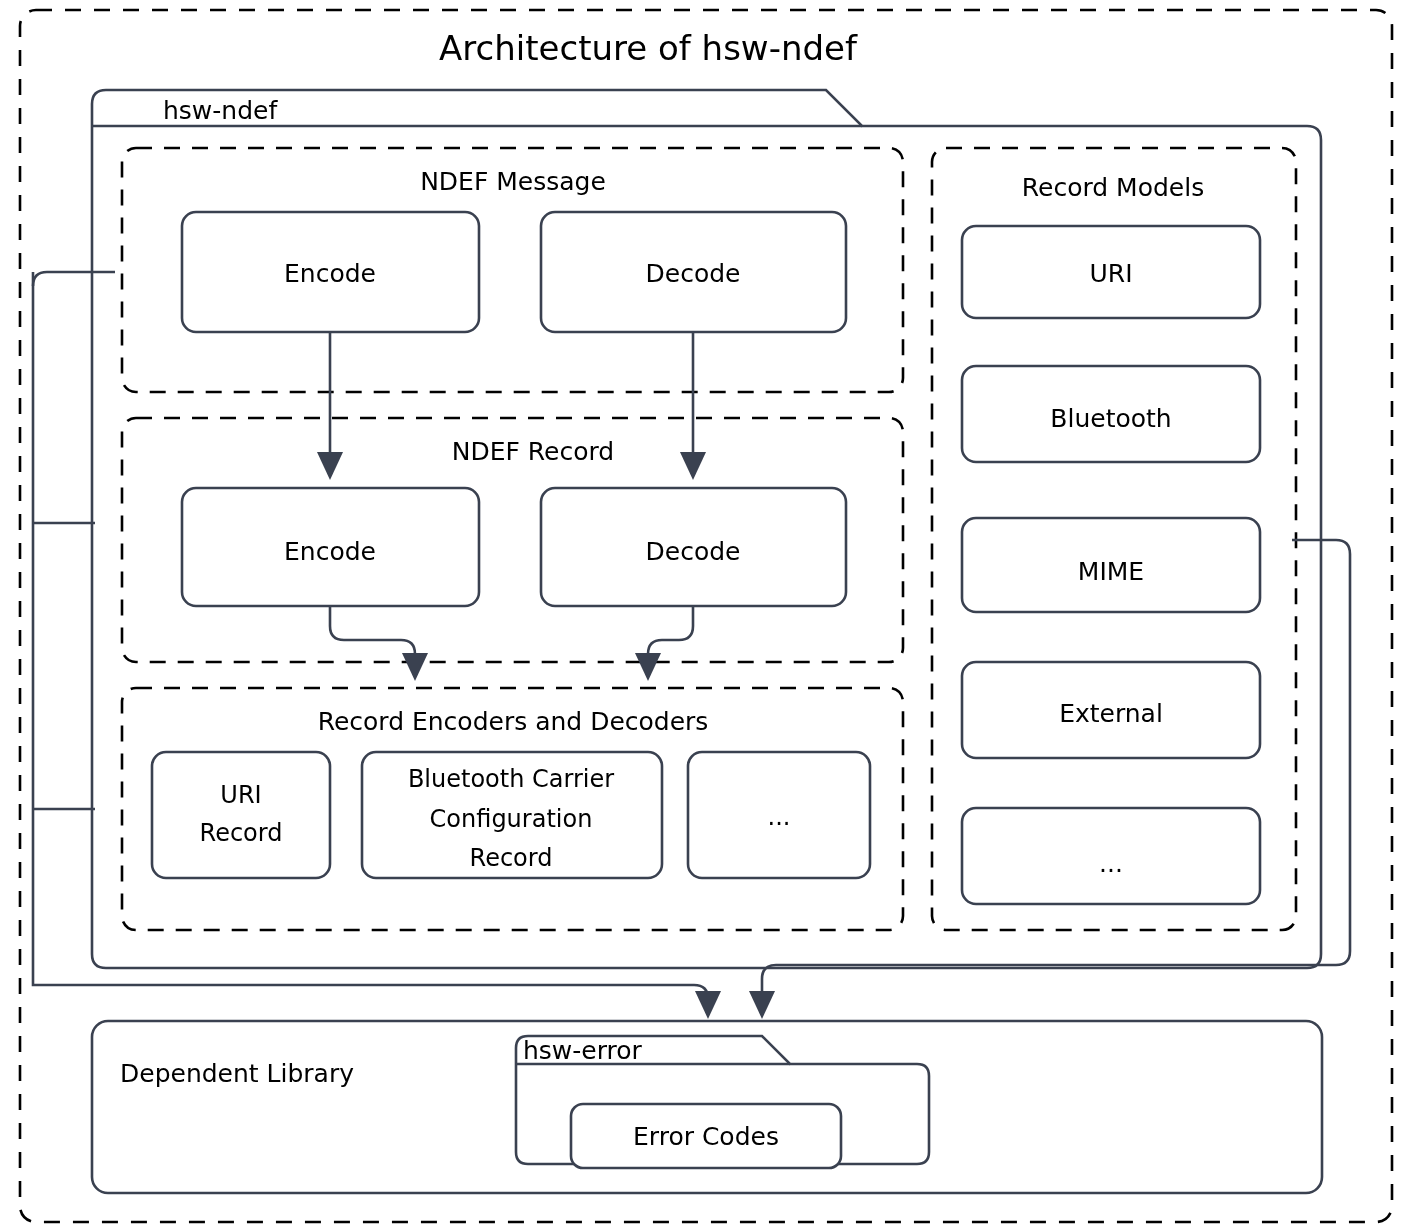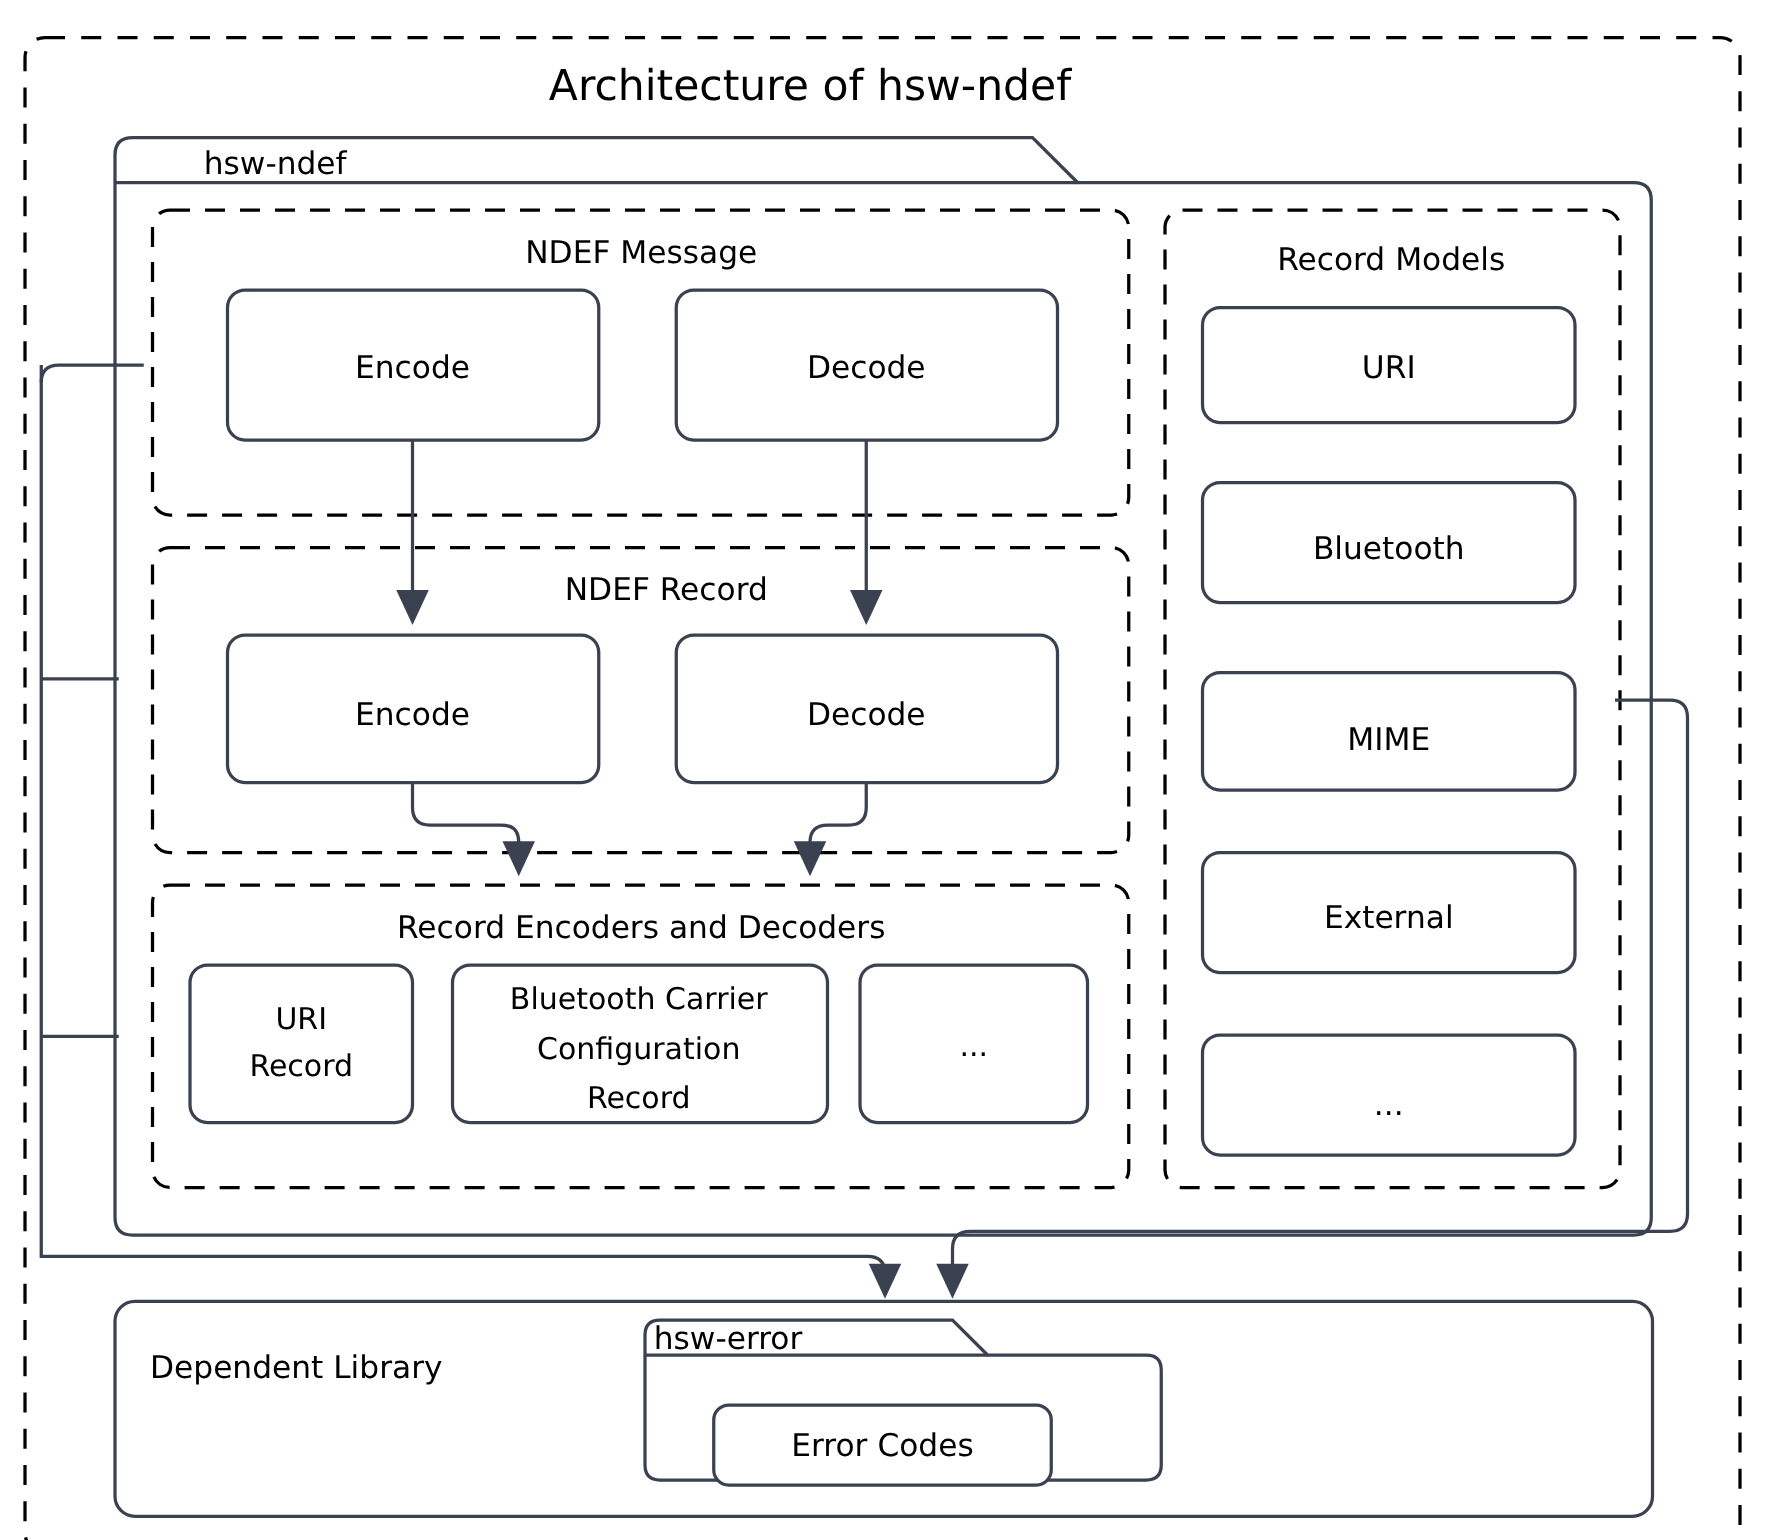--- a/index.html
+++ b/index.html
@@ -11,21 +11,20 @@
   body {
     font-family: "DejaVu Sans", "Liberation Sans", sans-serif;
     width: 1412px;
     height: 1232px;
     overflow: hidden;
   }
   #diagram-root {
     position: relative;
     width: 1412px;
     height: 864px;
-    margin-top: 20px;
   }
   svg.diagram {
     display: block;
     width: 1412px;
     height: 1232px;
   }
   text {
     fill: #000000;
     font-family: "DejaVu Sans", "Liberation Sans", sans-serif;
   }

